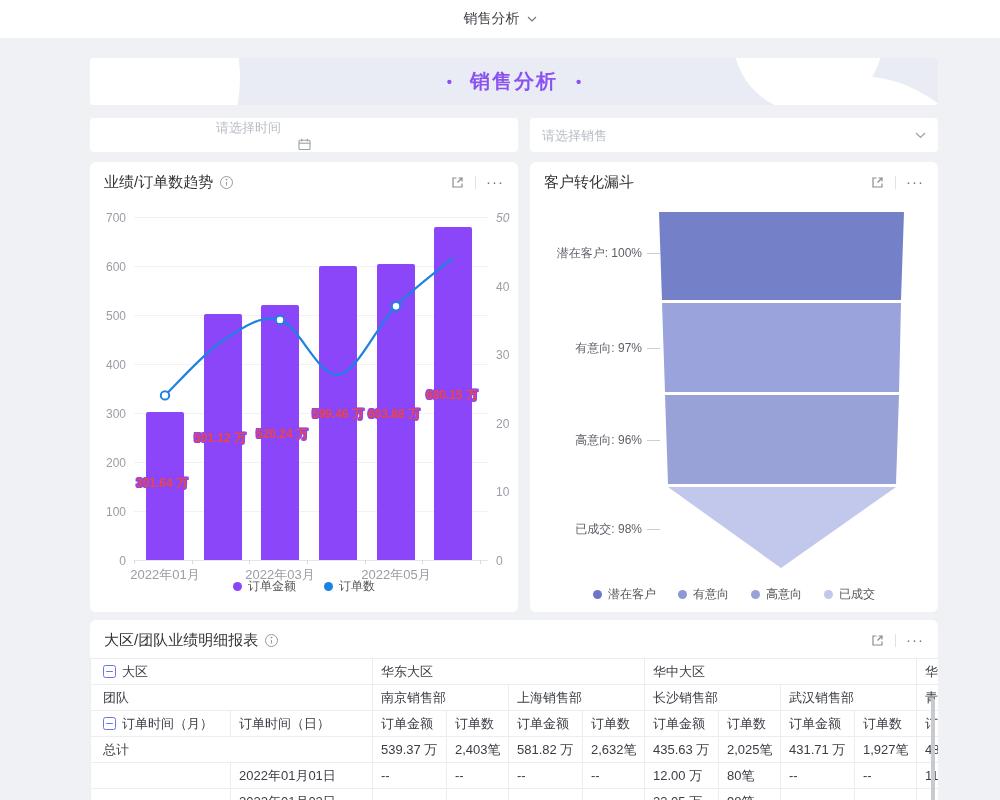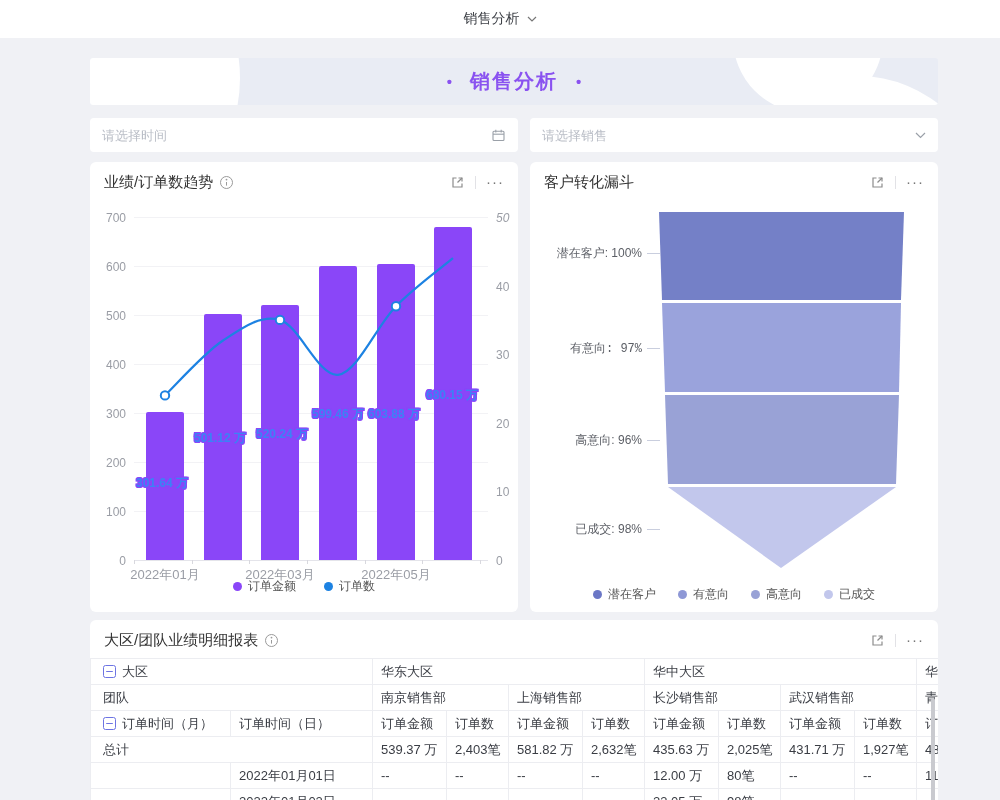--- a/index.html
+++ b/index.html
@@ -10,39 +10,39 @@
 .banner{position:absolute;left:0;top:20px;width:848px;height:47px;background:#e9ecf4;overflow:hidden;border-radius:3px;display:flex;align-items:center;justify-content:center;}
 .blob{position:absolute;background:#fff;border-radius:50%;}
 .blob1{width:300px;height:300px;left:-150px;top:-130px;}
 .blob2{width:260px;height:260px;right:-50px;top:18px;}
 .blob3{width:150px;height:150px;right:55px;top:-95px;}
 .banner-title{position:relative;display:flex;align-items:center;gap:18px;color:#8a52f0;font-size:20px;font-weight:bold;letter-spacing:2px;}
 .banner-dot{font-size:15px;letter-spacing:0;}
 .filter{position:absolute;top:80px;height:34px;background:#fff;border-radius:4px;display:flex;align-items:center;padding:0 12px;}
 .filter input{border:none;outline:none;flex:1;font-size:13px;color:#333;background:transparent;font-family:inherit;}
 .filter input::placeholder{color:#b9bdc6;}
-.filter-time{left:0;width:428px;}
+.filter-time{left:0;width:428px;flex-direction:column;}
 .filter-sales{left:440px;width:408px;gap:17px;}
 .card{position:absolute;background:#fff;border-radius:6px;}
 .trend-card{left:0;top:124px;width:428px;height:450px;}
 .funnel-card{left:440px;top:124px;width:408px;height:450px;}
 .table-card{left:0;top:582px;width:848px;height:240px;overflow:hidden;}
 .card-header{position:absolute;left:0;top:0;right:0;height:40px;display:flex;align-items:center;padding:0 14px;z-index:5;}
 .card-title{display:flex;align-items:center;gap:6px;font-size:15px;color:#333;font-weight:500;}
 .card-actions{margin-left:auto;display:flex;align-items:center;gap:10px;color:#8c8c8c;}
 .divider{width:1px;height:13px;background:#e2e2e6;}
 .more-btn{font-size:15px;letter-spacing:1px;color:#777;cursor:pointer;line-height:8px;}
 .icon-btn{cursor:pointer;display:flex;align-items:center;}
 .trend-plot,.funnel-plot{position:absolute;inset:0;}
 .tick{position:absolute;font-size:12px;color:#9a9da5;}
 .gridline{position:absolute;left:44px;width:354px;height:1px;background:#f2f2f5;}
 .axisline{background:#e4e4ea;}
 .xtick{position:absolute;width:1px;height:4px;background:#d8d8de;}
 .bar{position:absolute;width:38px;border-radius:2px 2px 0 0;}
-.bar-label{position:absolute;font-size:12px;font-weight:bold;color:#3b82f6;white-space:nowrap;
+.bar-label{position:absolute;font-size:12px;font-weight:bold;color:#ef4444;white-space:nowrap;
  text-shadow:-1px -1px 0 #8a46f8,1px -1px 0 #8a46f8,-1px 1px 0 #8a46f8,1px 1px 0 #8a46f8,-1px 0 0 #8a46f8,1px 0 0 #8a46f8,0 -1px 0 #8a46f8,0 1px 0 #8a46f8;}
 .x-label{position:absolute;width:100px;text-align:center;font-size:13px;color:#9a9da5;top:404px;}
 .legend{position:absolute;left:0;right:0;display:flex;justify-content:center;}
 .trend-legend{top:416px;gap:28px;}
 .funnel-legend{top:424px;gap:22px;}
 .legend-item{display:flex;align-items:center;gap:6px;font-size:12px;color:#555;cursor:pointer;}
 .legend-dot{width:9px;height:9px;border-radius:50%;}
 .f-label{position:absolute;display:flex;align-items:center;font-size:12px;color:#5c5f66;white-space:nowrap;}
 .f-line{width:13px;height:1px;background:#c9cede;margin-left:5px;}
 .table-area{position:absolute;left:0;top:38px;width:848px;overflow:hidden;}
@@ -204,21 +204,21 @@
         <svg width="408" height="450" style="position: absolute; left: 0px; top: 0px;">
           <polygon points="129,50 374,50 371,138 132,138" fill="#7480c7"></polygon>
           <polygon points="132,141 371,141 369,230 135,230" fill="#9aa3dc"></polygon>
           <polygon points="135,233 369,233 366,322 138,322" fill="#99a2d6"></polygon>
           <polygon points="138,325 366,325 251,406" fill="#c2c7ec"></polygon>
         </svg>
         <div class="f-label" style="right: 278px; top: 83px;">
           <span>潜在客户: 100%</span>
           <span class="f-line"></span>
         </div>
-        <div class="f-label" style="right: 278px; top: 178px; font-family: Liberation Mono, monospace;">
+        <div class="f-label" style="right: 278px; top: 178px;">
           <span>有意向: 97%</span>
           <span class="f-line"></span>
         </div>
         <div class="f-label" style="right: 278px; top: 270px;">
           <span>高意向: 96%</span>
           <span class="f-line"></span>
         </div>
         <div class="f-label" style="right: 278px; top: 359px;">
           <span>已成交: 98%</span>
           <span class="f-line"></span>

